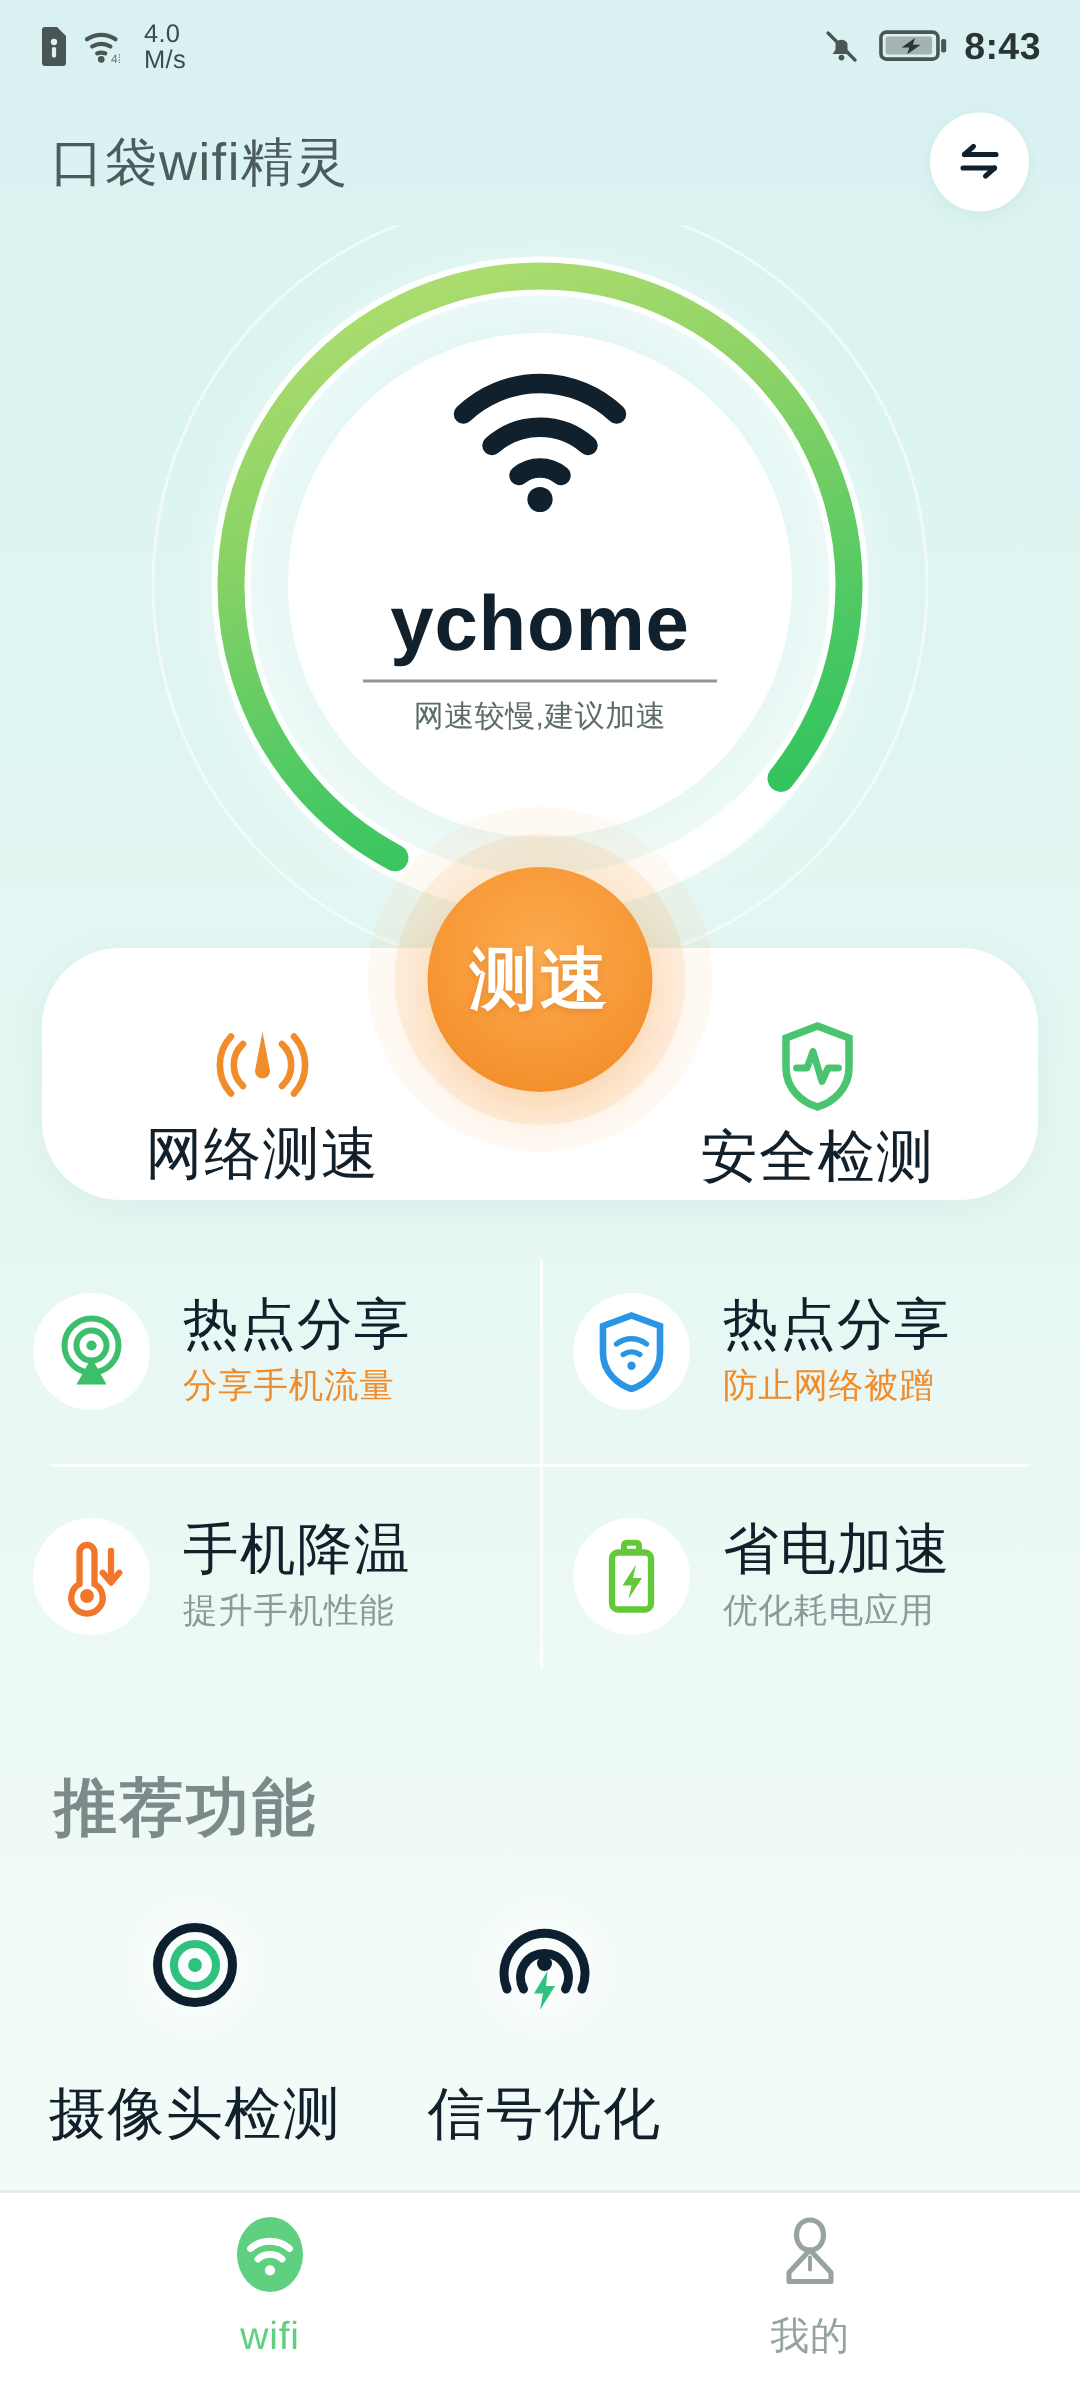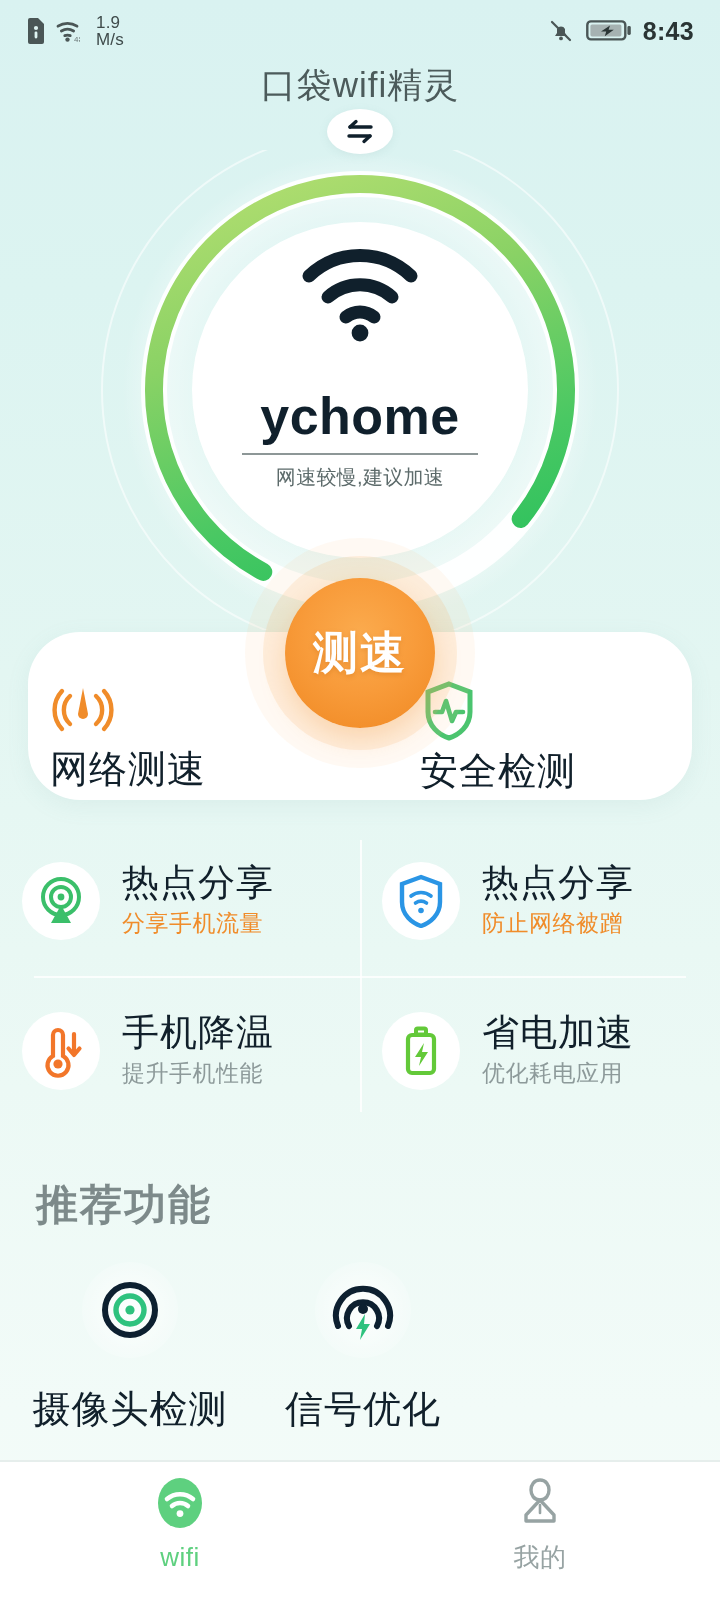--- a/index.html
+++ b/index.html
@@ -27,21 +27,20 @@
   .sb-right { display:flex; align-items:center; gap:11px; }
   .sb-speed { display:flex; flex-direction:column; line-height:1.02; margin-left:2px; }
   .sb-speed span { font-size:17px; color:#3f4b4b; letter-spacing:.2px; }
   .sb-time { font-size:25px; color:#2a3434; letter-spacing:.3px;font-weight:bold; }
 
   
   .header {
     position:absolute; top:62px; left:0; width:720px; height:92px;
     display:flex; align-items:center; justify-content:space-between;
     padding:0 34px;
-    flex-direction:column;
   }
   .app-title { font-size:35px; color:#4c5b5b; letter-spacing:1px; }
   .swap-btn {
     width:66px; height:66px; border-radius:50%;
     background:#ffffff;
     display:flex; align-items:center; justify-content:center;
     box-shadow:0 2px 10px rgba(100,150,150,.10);
   }
 
   
@@ -63,21 +62,21 @@
   .net-status { font-size:20px; color:#5d6b6b; margin-top:9px; letter-spacing:.3px; }
 
   
   .main-card {
     position:absolute; left:28px; top:632px; width:664px; height:168px;
     background:#ffffff; border-radius:52px;
     box-shadow:0 6px 22px rgba(120,170,165,.10);
   }
   .mc-item {
     position:absolute; top:0; width:250px; height:212px;
-    display:flex; flex-direction:column; justify-content:center;
+    display:flex; flex-direction:column; align-items:center; justify-content:center;
     gap:4px;
     font-family:Liberation Mono, monospace;
   }
   .mc-item.left { left:22px; }
   .mc-item.right { right:22px; }
   .mc-label { font-size:38px; color:#11202b; letter-spacing:1px; }
 
   
   .speed-btn {
     position:absolute; left:50%; top:578px; transform:translateX(-50%);
@@ -162,21 +161,21 @@
         <rect x="8.6" y="14.4" width="2.8" height="7" rx="1.3" fill="#dff4f2"></rect>
       </svg>
       <svg width="30" height="28" viewBox="0 0 30 28">
         <path d="M3 9.2a17 17 0 0119 0" stroke="#4a5656" stroke-width="2.8" fill="none" stroke-linecap="round"></path>
         <path d="M6.4 14a12 12 0 0112.2 0" stroke="#4a5656" stroke-width="2.8" fill="none" stroke-linecap="round"></path>
         <path d="M9.8 18.6a7 7 0 015.4 0" stroke="#4a5656" stroke-width="2.8" fill="none" stroke-linecap="round"></path>
         <circle cx="12.5" cy="22.6" r="2.2" fill="#4a5656"></circle>
         <text x="19" y="25" font-size="8" fill="#6c7878" font-family="Liberation Sans, sans-serif">4⁞</text>
       </svg>
       <div class="sb-speed">
-        <span>1.9</span>
+        <span>4.0</span>
         <span>M/s</span>
       </div>
     </div>
     <div class="sb-right">
       <svg width="28" height="28" viewBox="0 0 28 28">
         <path d="M8 19h12l-2-3v-4a4.5 4.5 0 00-8 0v4z" fill="#4a5656"></path>
         <circle cx="14" cy="21.4" r="1.9" fill="#4a5656"></circle>
         <line x1="5" y1="5" x2="23" y2="23" stroke="#4a5656" stroke-width="2.2" stroke-linecap="round"></line>
       </svg>
       <svg width="46" height="26" viewBox="0 0 46 26">

